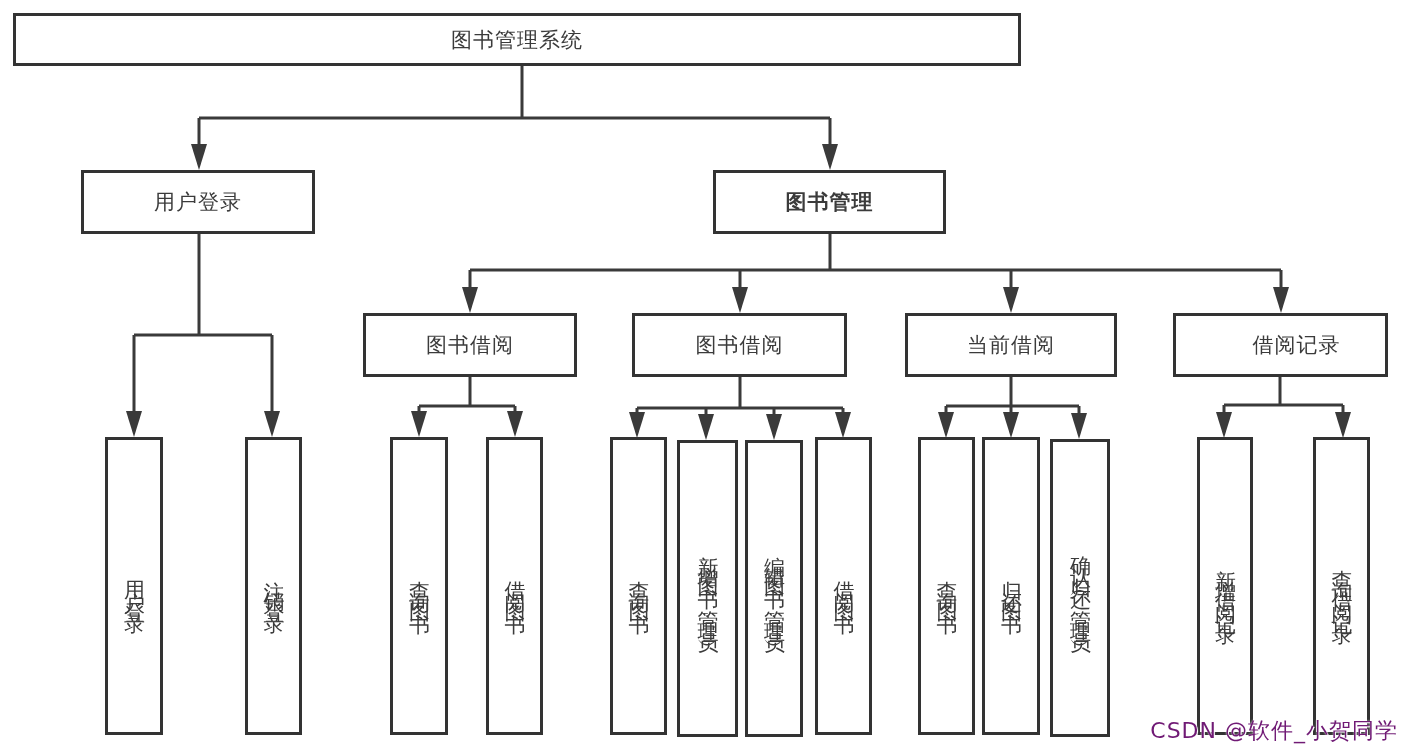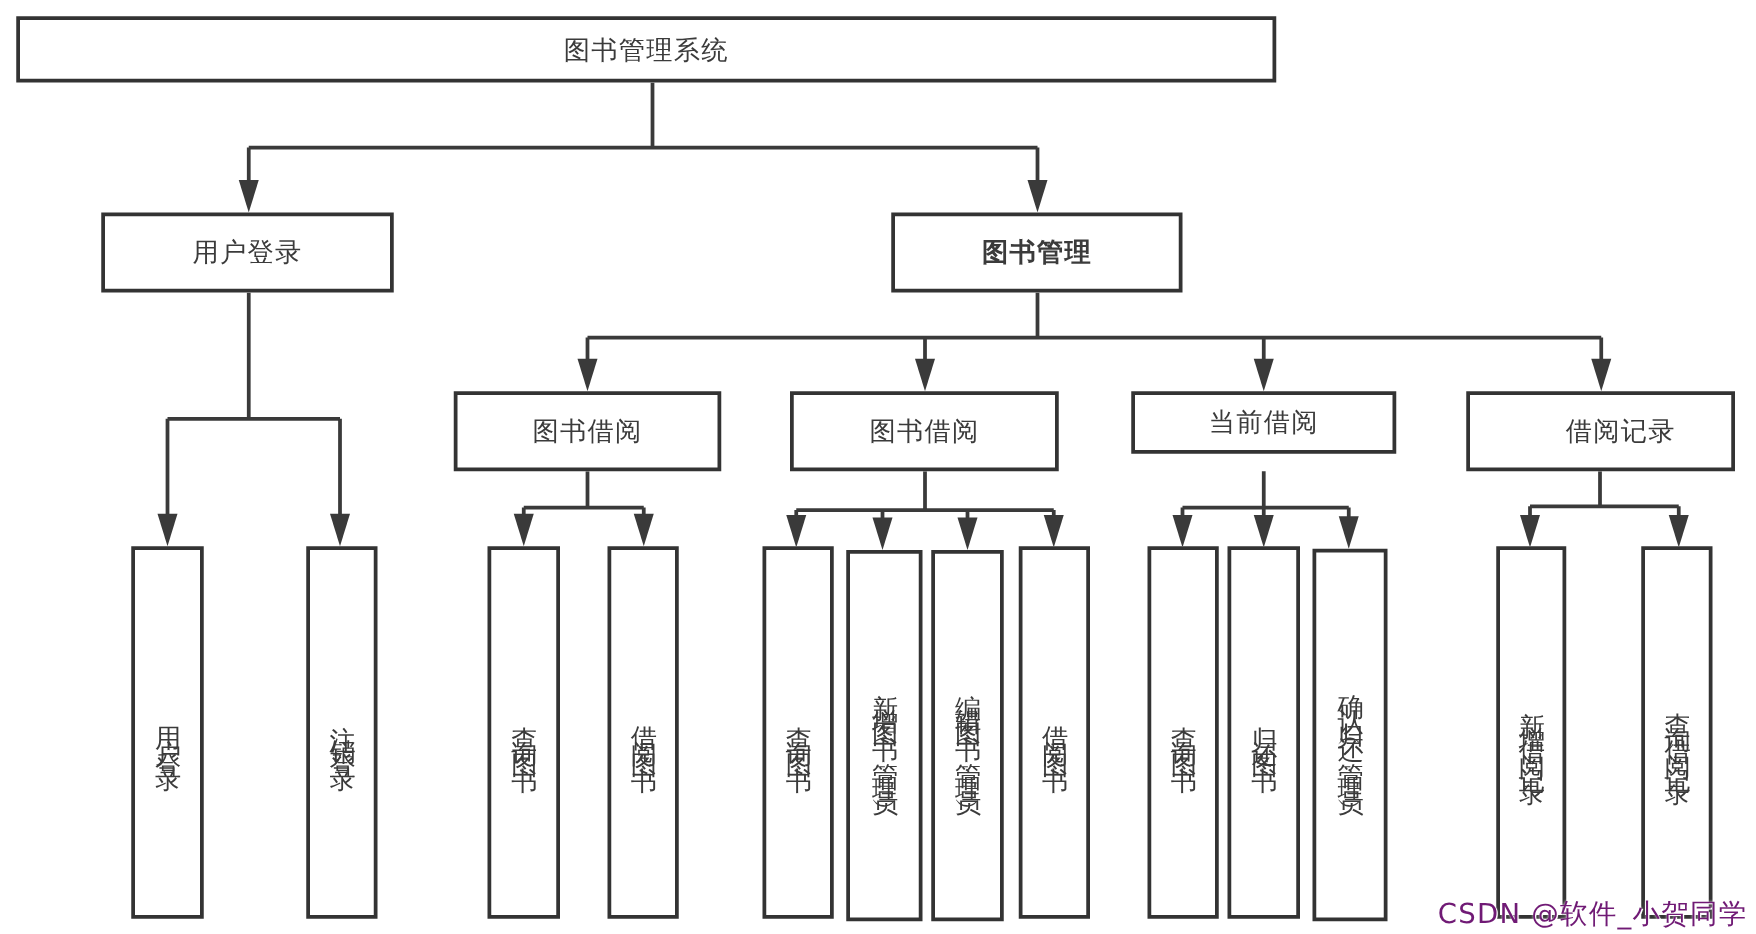--- a/index.html
+++ b/index.html
@@ -120,21 +120,21 @@
   <div class="hnode" style="left:713px; top:170px; width:233px; height:64px;font-weight:bold;">
     <span>图书管理</span>
   </div>
 
   <div class="hnode" style="left:363px; top:313px; width:214px; height:64px;">
     <span>图书借阅</span>
   </div>
   <div class="hnode" style="left:632px; top:313px; width:215px; height:64px;">
     <span>图书借阅</span>
   </div>
-  <div class="hnode" style="left:905px; top:313px; width:212px; height:50px;">
+  <div class="hnode" style="left:905px; top:313px; width:212px; height:64px;">
     <span>当前借阅</span>
   </div>
   <div class="hnode" style="left:1173px; top:313px; width:215px; height:64px;padding-left:32px;">
     <span>借阅记录</span>
   </div>
 
   <div class="leaf" style="left:105px; width:58px;">
     <span>用户登录</span>
   </div>
   <div class="leaf" style="left:245px; width:57px;">

